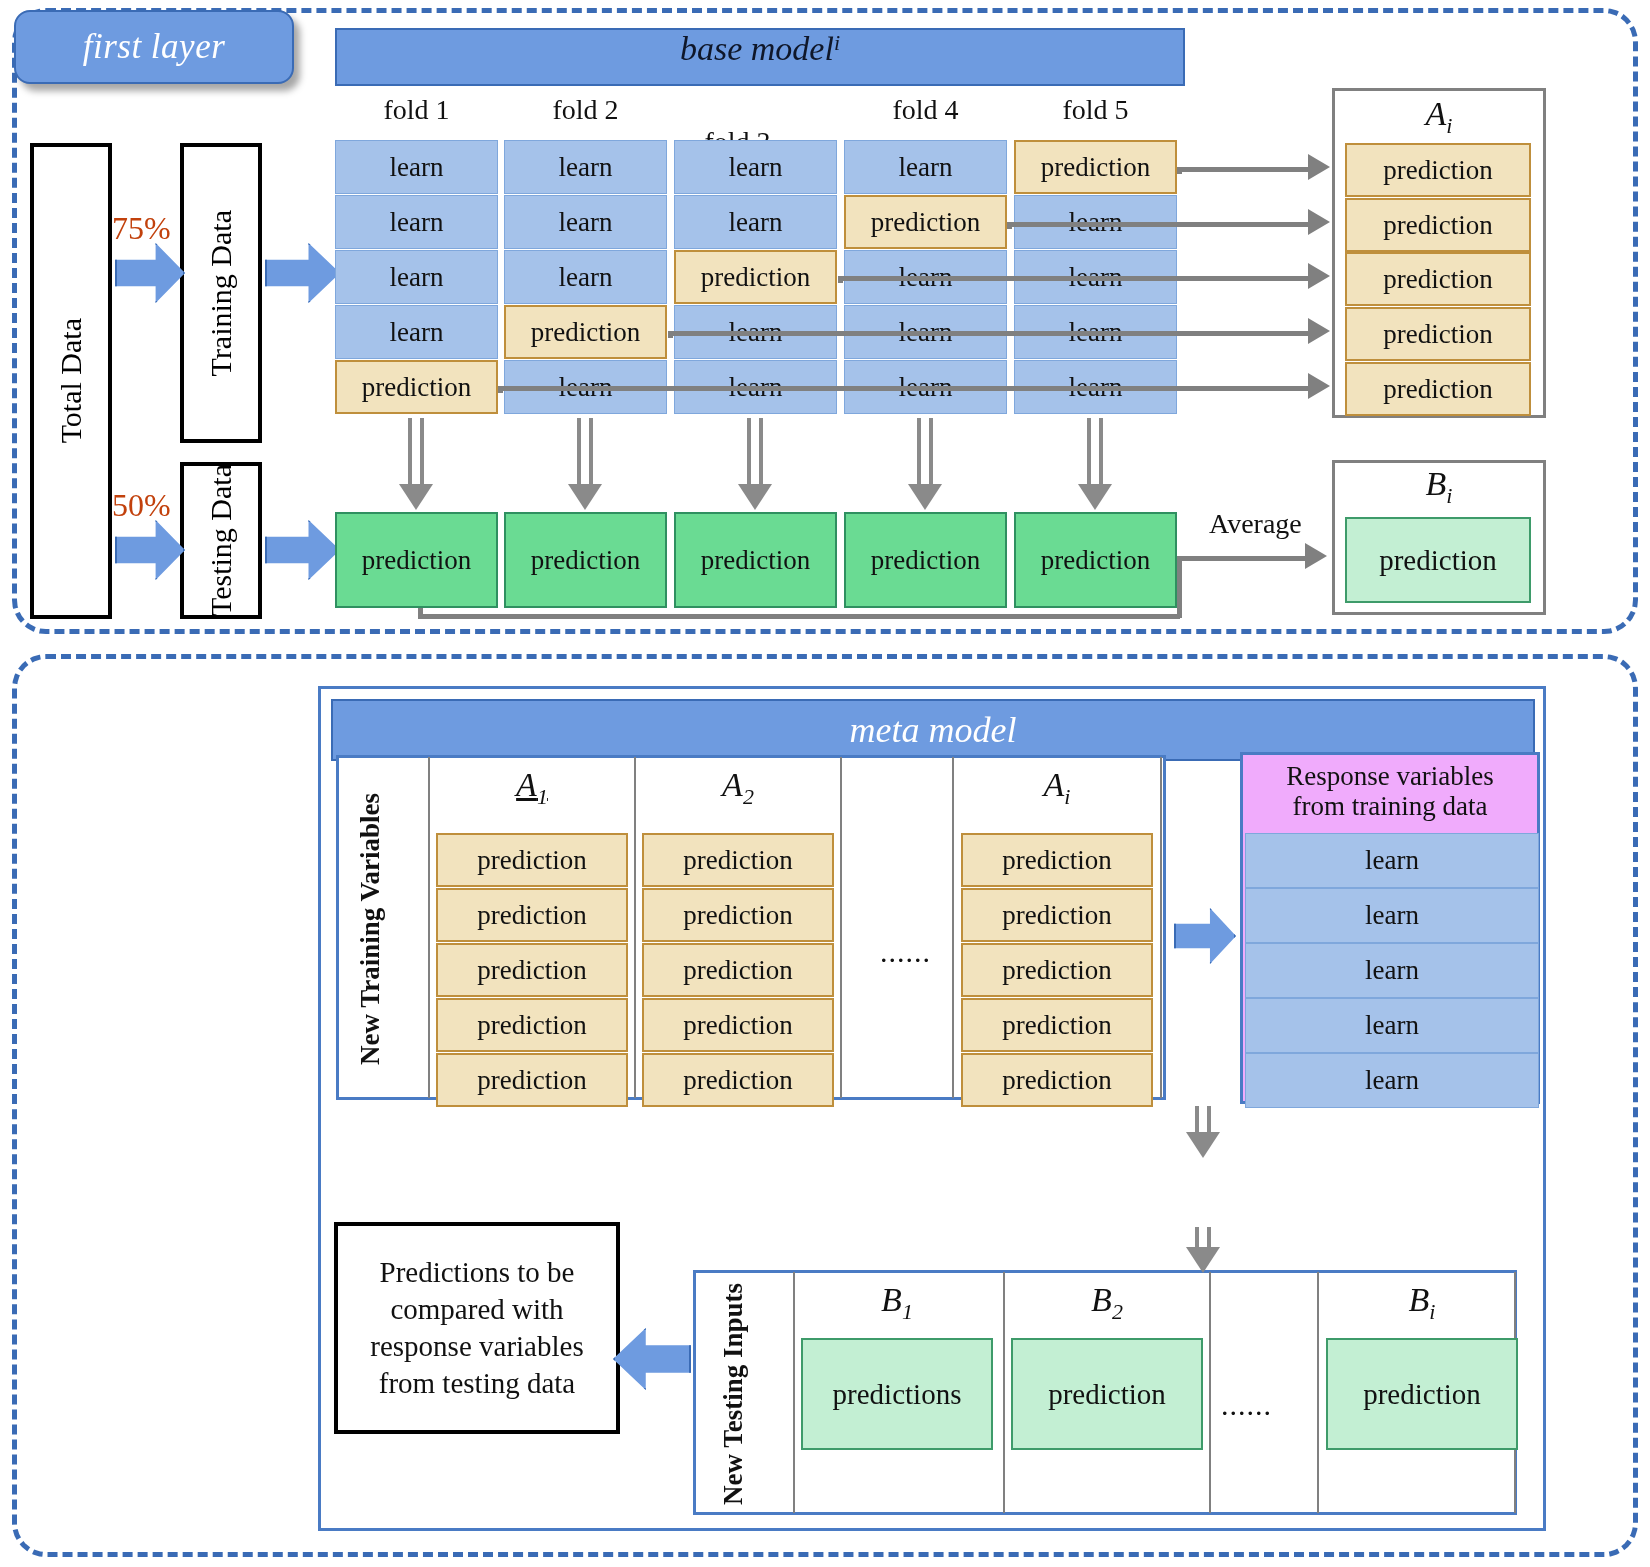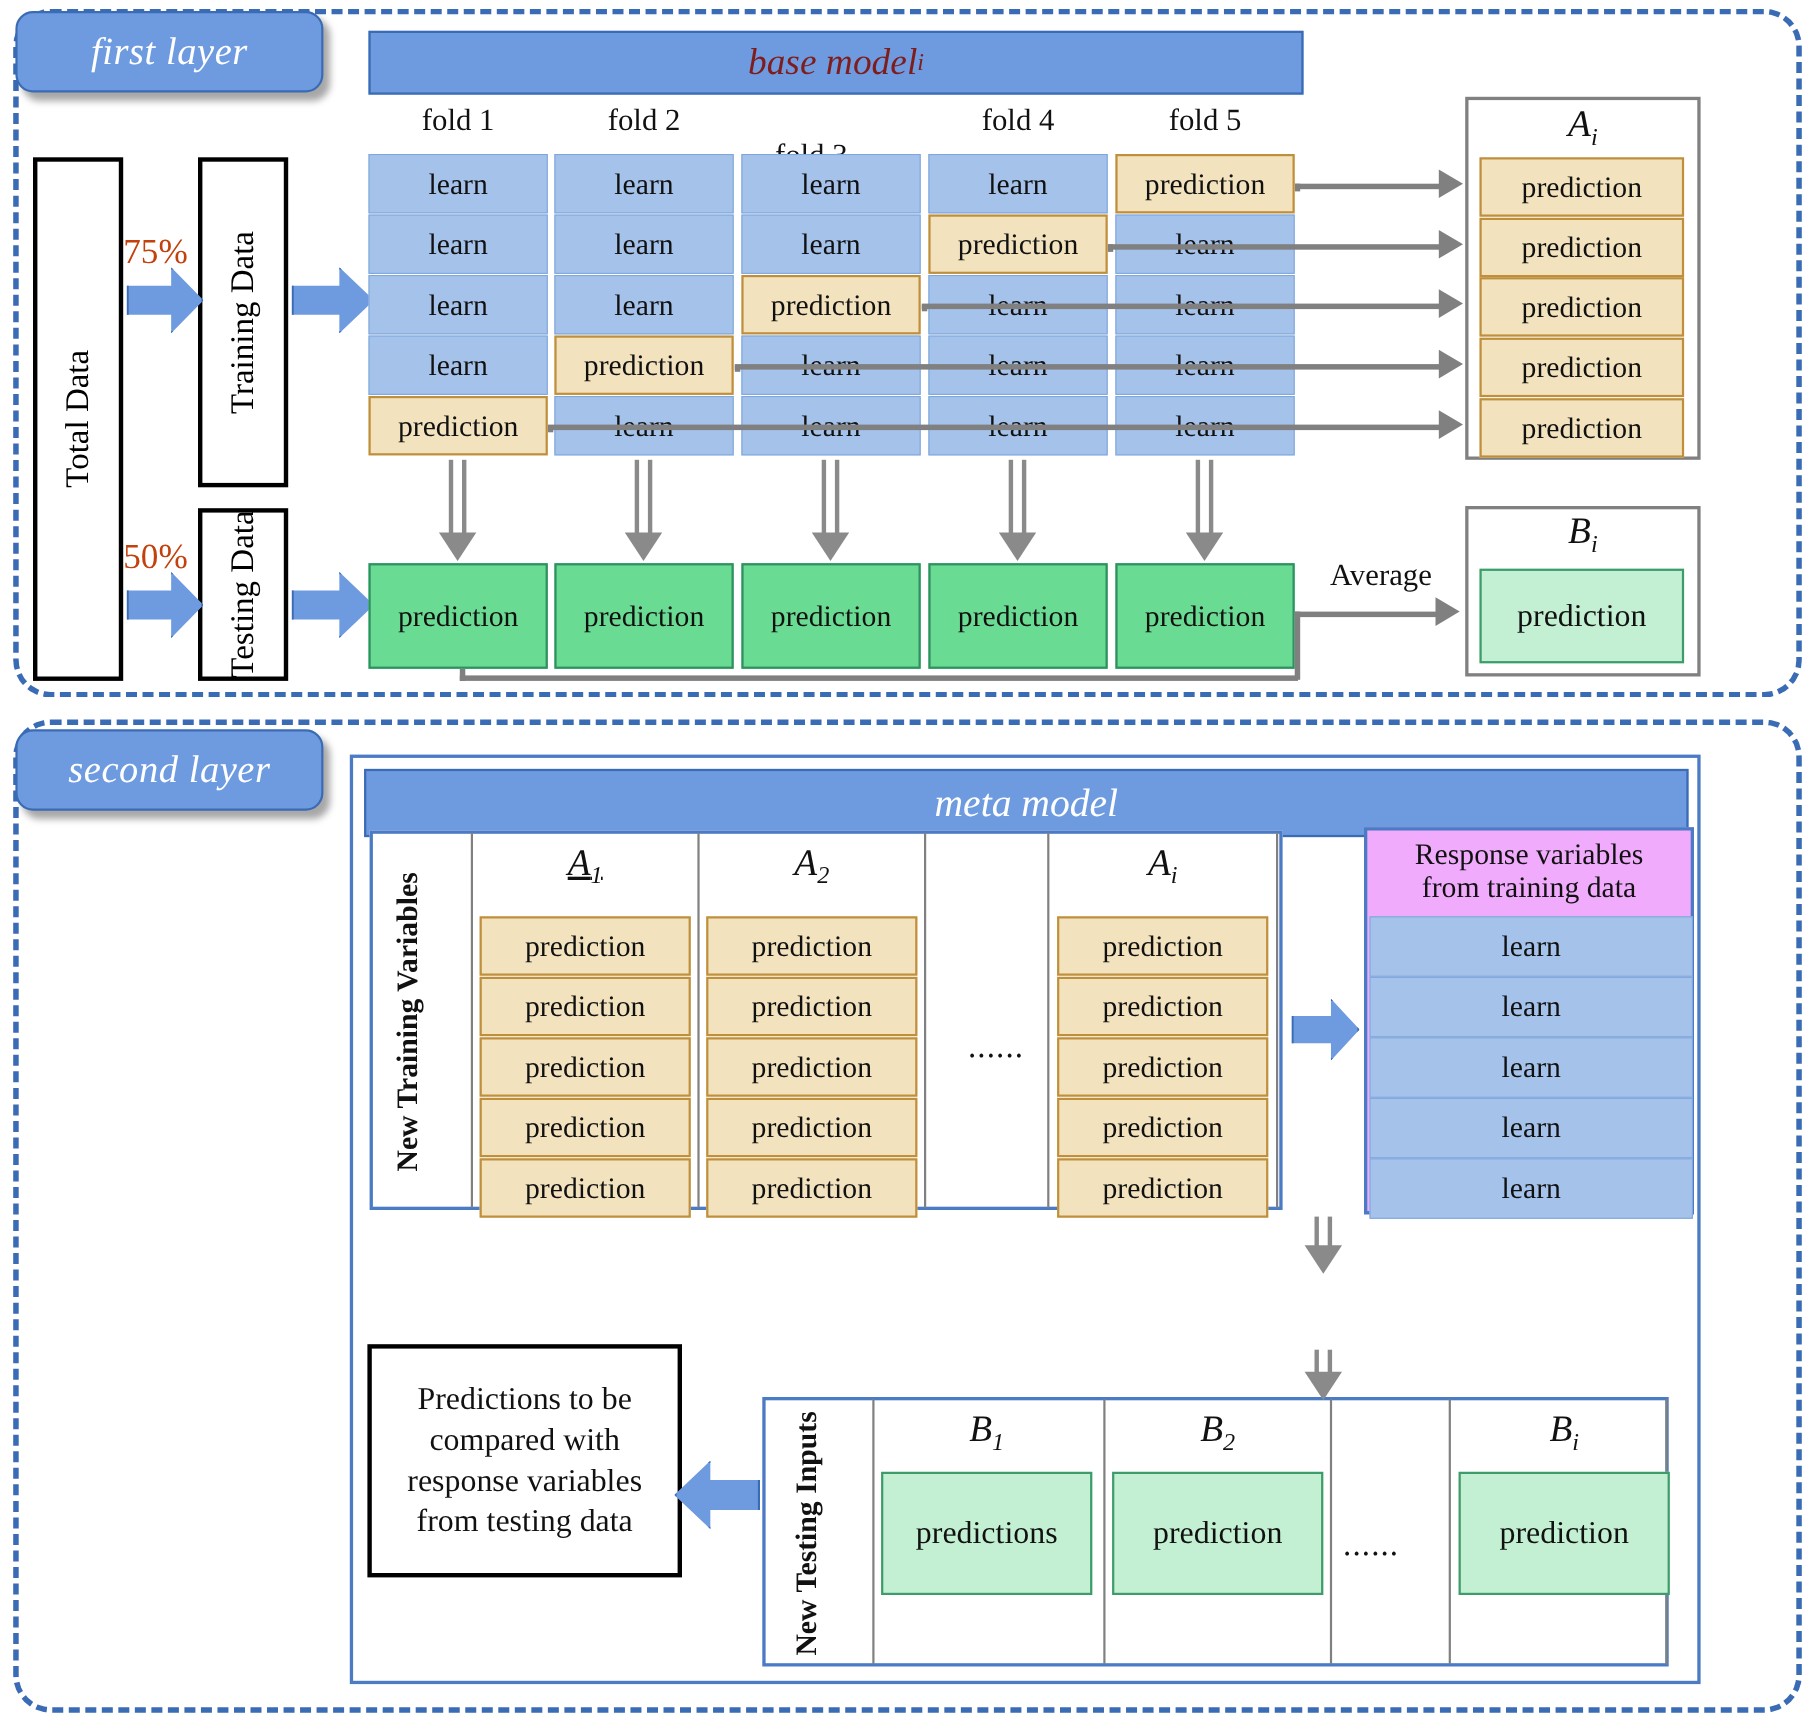--- a/index.html
+++ b/index.html
@@ -42,22 +42,22 @@
   #arrow-b-to-pred{left:613px;top:1328px;width:78px;height:62px;}
 
   .pct{position:absolute;font-size:32px;color:#c2410c;}
   #pct75{left:112px;top:210px;}
   #pct25{left:112px;top:487px;}
 
   
   #base-panel{position:absolute;left:335px;top:28px;width:850px;height:390px;}
   #base-header{position:absolute;left:0;top:0;width:850px;height:58px;
        background:#6E9BE0;border:2px solid #3A6BB5;box-sizing:border-box;
-       display:flex;align-items:center;justify-content:center;
-       color:#7f1d1d;font-style:italic;font-size:34px;}
+       display:flex;align-items:flex-start;justify-content:center;
+       color:#0f172a;font-style:italic;font-size:34px;}
   .fold-head{position:absolute;top:60px;height:44px;display:flex;
        align-items:center;justify-content:center;font-size:28px;color:#111;}
 
   .cell{position:absolute;box-sizing:border-box;display:flex;
         align-items:center;justify-content:center;font-size:27px;color:#111;}
   .cell.learn{background:#A5C2EA;border:1px solid #7FA7DC;}
   .cell.pred{background:#F2E3BE;border:2px solid #BF8F3C;z-index:4;}
 
   
   .greybox{position:absolute;background:#fff;border:3px solid #808080;box-sizing:border-box;}
@@ -265,21 +265,20 @@
       <div class="gline" style="left: 498px; top: 386px; width: 812px; height: 5px;"></div>
       <div class="gtri-right" style="left: 1308px; top: 373px;"></div>
       <div class="gline" style="left: 1177px; top: 556px; width: 130px; height: 5px;"></div>
       <div class="gtri-right" style="left: 1305px; top: 543px;"></div>
       <div class="gline" style="left: 1177px; top: 556px; width: 5px; height: 62px;"></div>
       <div class="gline" style="left: 418px; top: 614px; width: 762px; height: 5px;"></div>
       <div class="gline" style="left: 418px; top: 608px; width: 5px; height: 11px;"></div>
     </div>
 
   <div id="layer2-box" class="layer-box"></div>
-  <div id="pill-second" class="pill">second layer</div>
 
   <div id="meta-panel">
     <div id="meta-header">meta model</div>
   </div>
 
   <div class="tbl" id="ntv-tbl" style="left:336px;top:755px;width:830px;height:345px;">
     <div class="vlabel" style="left:2px;top:2px;width:58px;height:339px;">
       <span class="vtext">New Training Variables</span>
     </div>
   </div>

